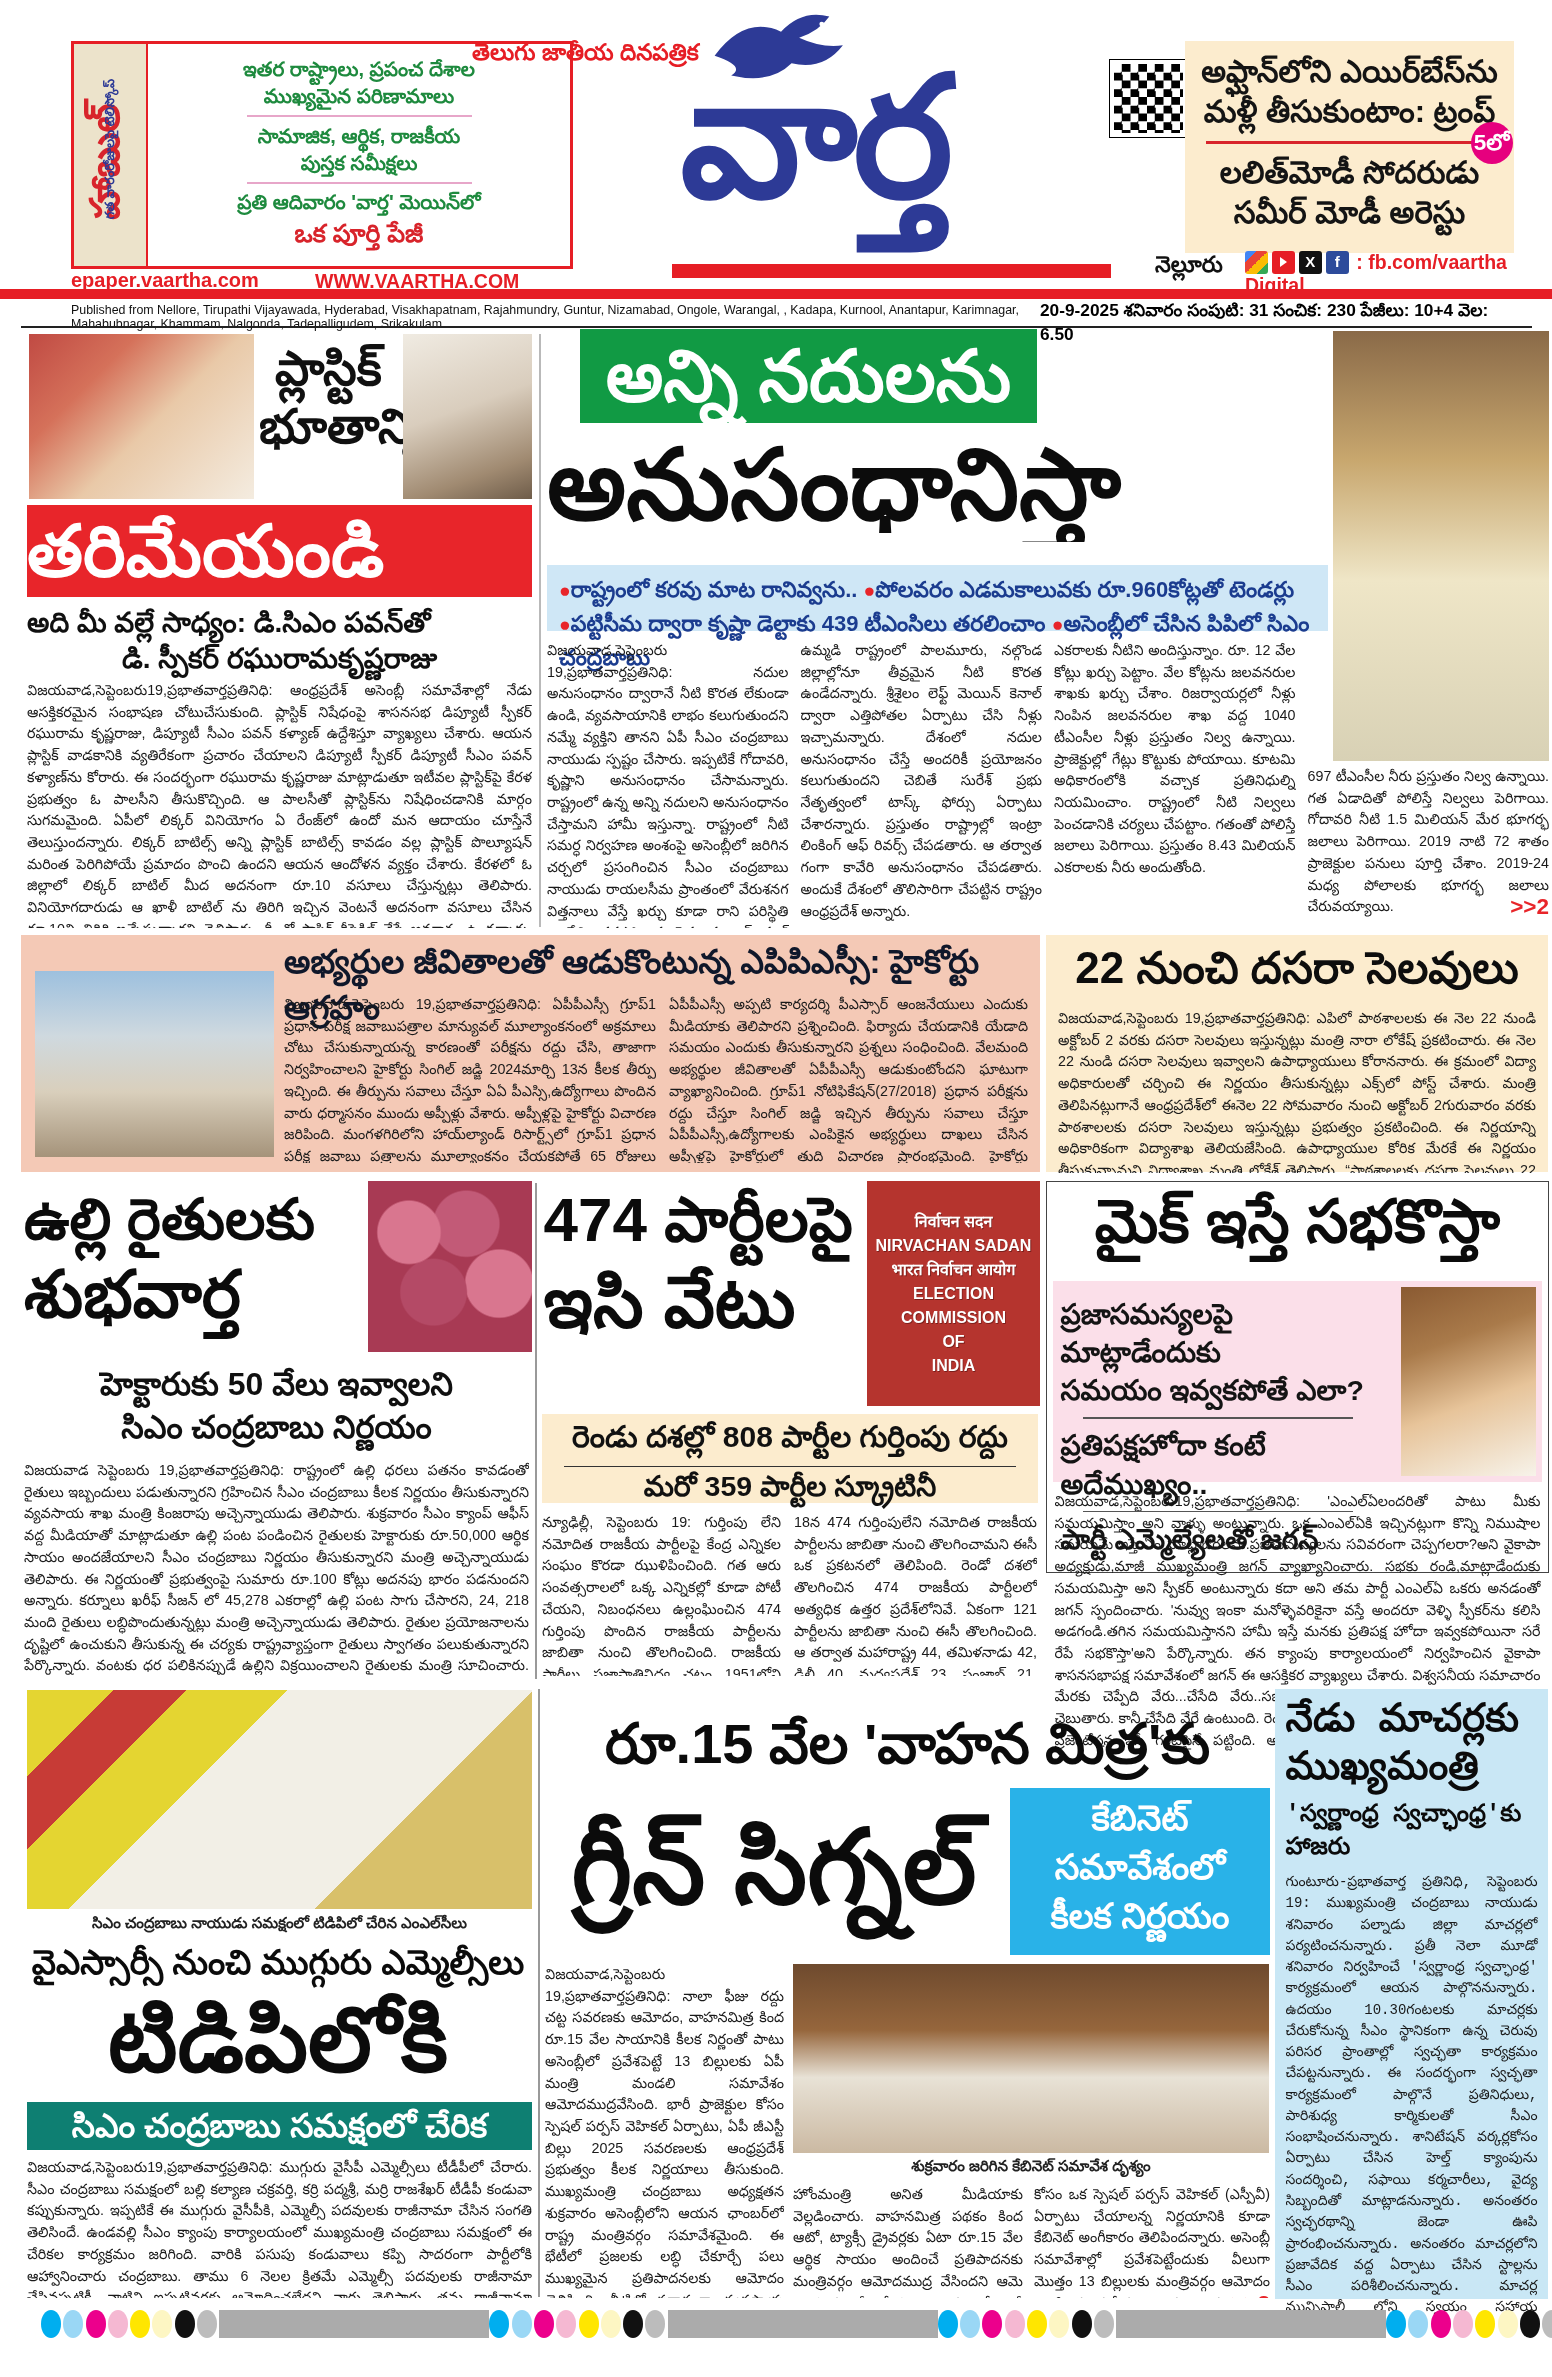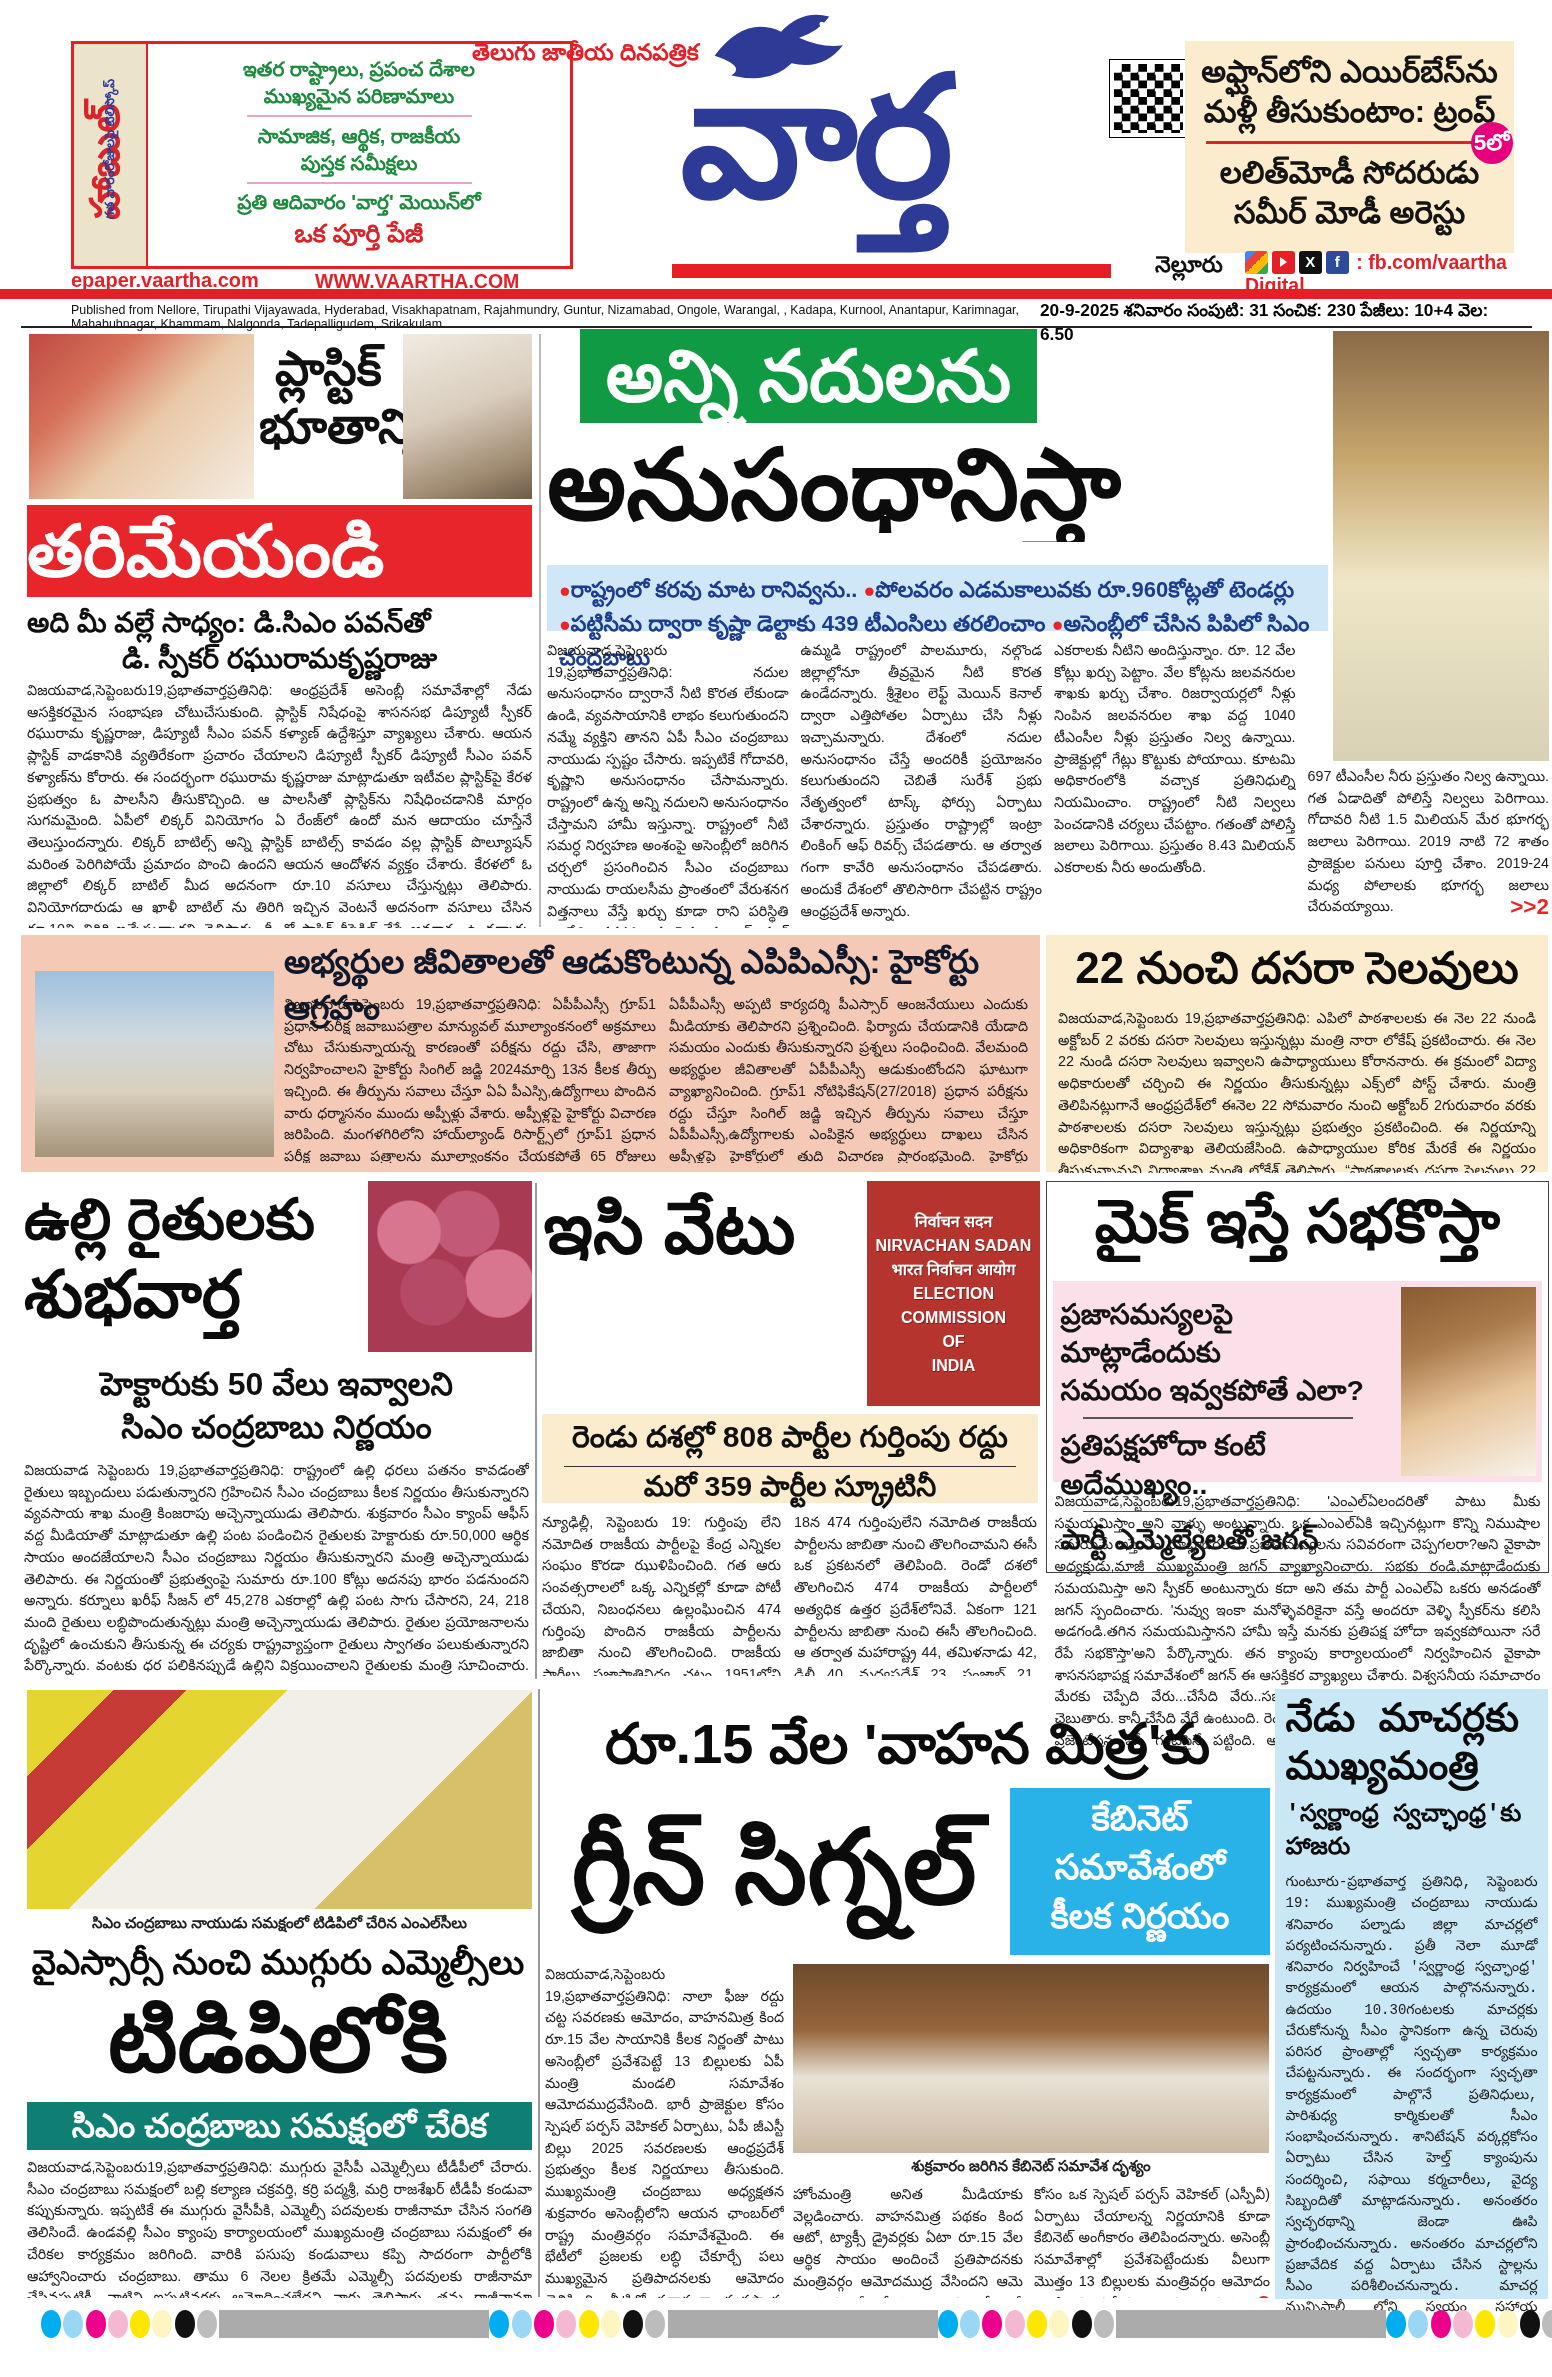--- a/index.html
+++ b/index.html
@@ -198,20 +198,21 @@
     <div class="abs body-txt" style="left:3px;top:279px;width:505px;height:215px;">
       <span>విజయవాడ సెప్టెంబరు 19,ప్రభాతవార్తప్రతినిధి: రాష్ట్రంలో ఉల్లి ధరలు పతనం కావడంతో రైతులు ఇబ్బందులు పడుతున్నారని గ్రహించిన సీఎం చంద్రబాబు కీలక నిర్ణయం తీసుకున్నారని వ్యవసాయ శాఖ మంత్రి కింజరాపు అచ్చెన్నాయుడు తెలిపారు. శుక్రవారం సీఎం క్యాంప్ ఆఫీస్ వద్ద మీడియాతో మాట్లాడుతూ ఉల్లి పంట పండించిన రైతులకు హెక్టారుకు రూ.50,000 ఆర్థిక సాయం అందజేయాలని సీఎం చంద్రబాబు నిర్ణయం తీసుకున్నారని మంత్రి అచ్చెన్నాయుడు తెలిపారు. ఈ నిర్ణయంతో ప్రభుత్వంపై సుమారు రూ.100 కోట్లు అదనపు భారం పడనుందని అన్నారు. కర్నూలు ఖరీఫ్ సీజన్ లో 45,278 ఎకరాల్లో ఉల్లి పంట సాగు చేసారని, 24, 218 మంది రైతులు లబ్ధిపొందుతున్నట్లు మంత్రి అచ్చెన్నాయుడు తెలిపారు. రైతుల ప్రయోజనాలను దృష్టిలో ఉంచుకుని తీసుకున్న ఈ చర్యకు రాష్ట్రవ్యాప్తంగా రైతులు స్వాగతం పలుకుతున్నారని పేర్కొన్నారు. వంటకు ధర పలికినప్పుడే ఉల్లిని విక్రయించాలని రైతులకు మంత్రి సూచించారు. మార్కెట్లో సమయానుసారం ధరలు లభించే వరకు రైతులు సహనంతో ఉండాలని ఆయన పిలుపునిచ్చారు. ఈ ఆర్థిక సాయం రైతులకి తక్షణ ఉపశమనం లభిస్తుందన్నారు. 2016లో ఉల్లి ధరలు పడిపోతే 7723 మంది రైతులనుండి 2.77 లక్షల క్వింటాళ్లు కొనుగోలు చేసి 7 కోట్ల రూపాయలు రైతులకు</span>
       
     </div>
   </div>
 
   <div class="abs hairline-v" style="left:535px;top:1183px;height:496px;background:#999;"></div>
 
   <div class="abs" style="left:542px;top:1181px;width:497px;height:498px;">
     <div class="abs" style="left:1.5px;top:1.5px;width:315px;">
+      <div class="b" style="font-size:62px;line-height:1.2;color:#0b0b0b;">474 పార్టీలపై</div>
       <div class="b" style="font-size:72px;line-height:1.25;color:#0b0b0b;">ఇసి వేటు</div>
     </div>
     <div class="abs photo ph-eci" style="left:325px;top:0;width:173px;height:225px;">
       <div class="eci-line">निर्वाचन सदन</div>
       <div class="eci-line">NIRVACHAN SADAN</div>
       <div class="eci-line">भारत निर्वाचन आयोग</div>
       <div class="eci-line">ELECTION COMMISSION</div>
       <div class="eci-line">OF</div>
       <div class="eci-line">INDIA</div>
     </div>

